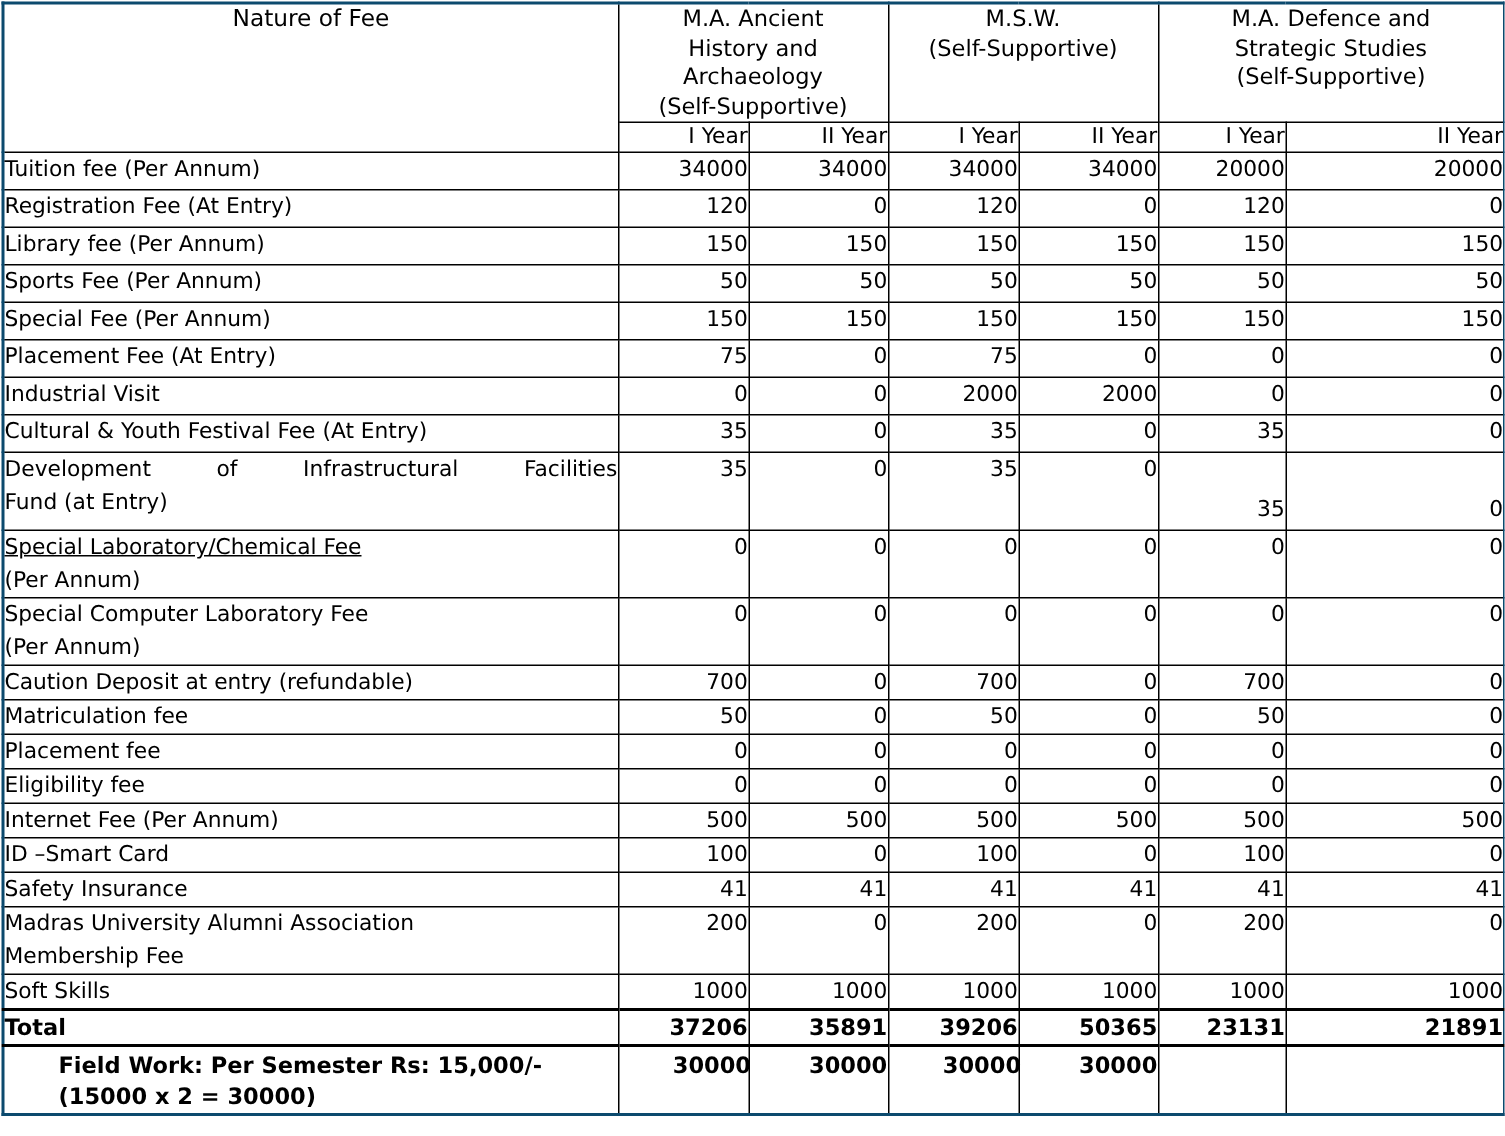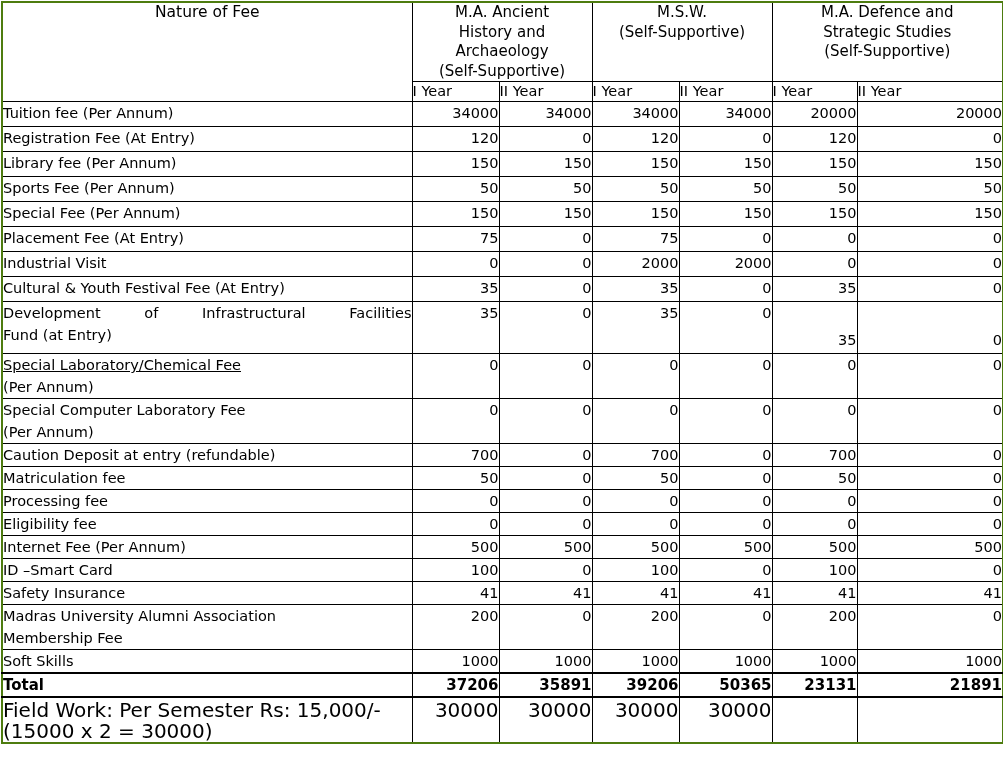--- a/index.html
+++ b/index.html
@@ -12,21 +12,21 @@
     width:1003px;height:757px;
     position:relative;
     box-sizing:border-box;
     overflow:hidden;
   }
   table.fee{
     border-collapse:collapse;
     table-layout:fixed;
     width:1001px;
     margin:1px 0 4px 1px;
-    border:2px solid #4d7c0f;
+    border:2px solid #0c4a6e;
   }
   table.fee td, table.fee th{
     border:1px solid #000;
     padding:0;
     vertical-align:top;
     font-weight:normal;
     color:#000;
   }
   
   col.c-label{width:410px;}
@@ -48,21 +48,21 @@
   .hdr-nature{
     text-align:center;
     font-weight:bold;
     font-size:15.5px;
     line-height:19px;
     padding:6px 4px 0 4px;
     border-bottom:2px solid #000;
     vertical-align:top;
   }
   .hdr-year{
-    text-align:left;
+    text-align:right;
     font-size:14.5px;
     line-height:19px;
     padding:2px 6px 3px 6px;
     border-bottom:2px solid #000;
   }
 
   
   td.lbl{
     font-size:14.5px;
     line-height:22px;
@@ -95,23 +95,24 @@
 
   
   tr.total td{
     font-weight:bold;
     border-top:2px solid #000;
     border-bottom:2px solid #000;
   }
   tr.total td.lbl{font-size:15px;}
   tr.total td.num{font-size:15px;}
   tr.fieldwork td{
-    font-weight:normal;
-    font-size:20px;
+    font-weight:bold;
+    font-size:15px;
     line-height:21px;
+    padding-left:36px;
   }
   tr.fieldwork td.lbl{padding-top:2px;}
   tr.fieldwork td.num{vertical-align:top;padding-top:2px;}
   .fw-line{display:block;white-space:nowrap;}
 </style>
 </head>
 <body>
 
 <div id="sheet">
   <table class="fee">
@@ -270,21 +271,21 @@
         <tr>
           <td class="lbl">Matriculation fee</td>
           <td class="num">50</td>
           <td class="num">0</td>
           <td class="num">50</td>
           <td class="num">0</td>
           <td class="num">50</td>
           <td class="num">0</td>
         </tr>
         <tr>
-          <td class="lbl">Processing fee</td>
+          <td class="lbl">Placement fee</td>
           <td class="num">0</td>
           <td class="num">0</td>
           <td class="num">0</td>
           <td class="num">0</td>
           <td class="num">0</td>
           <td class="num">0</td>
         </tr>
         <tr>
           <td class="lbl">Eligibility fee</td>
           <td class="num">0</td>

